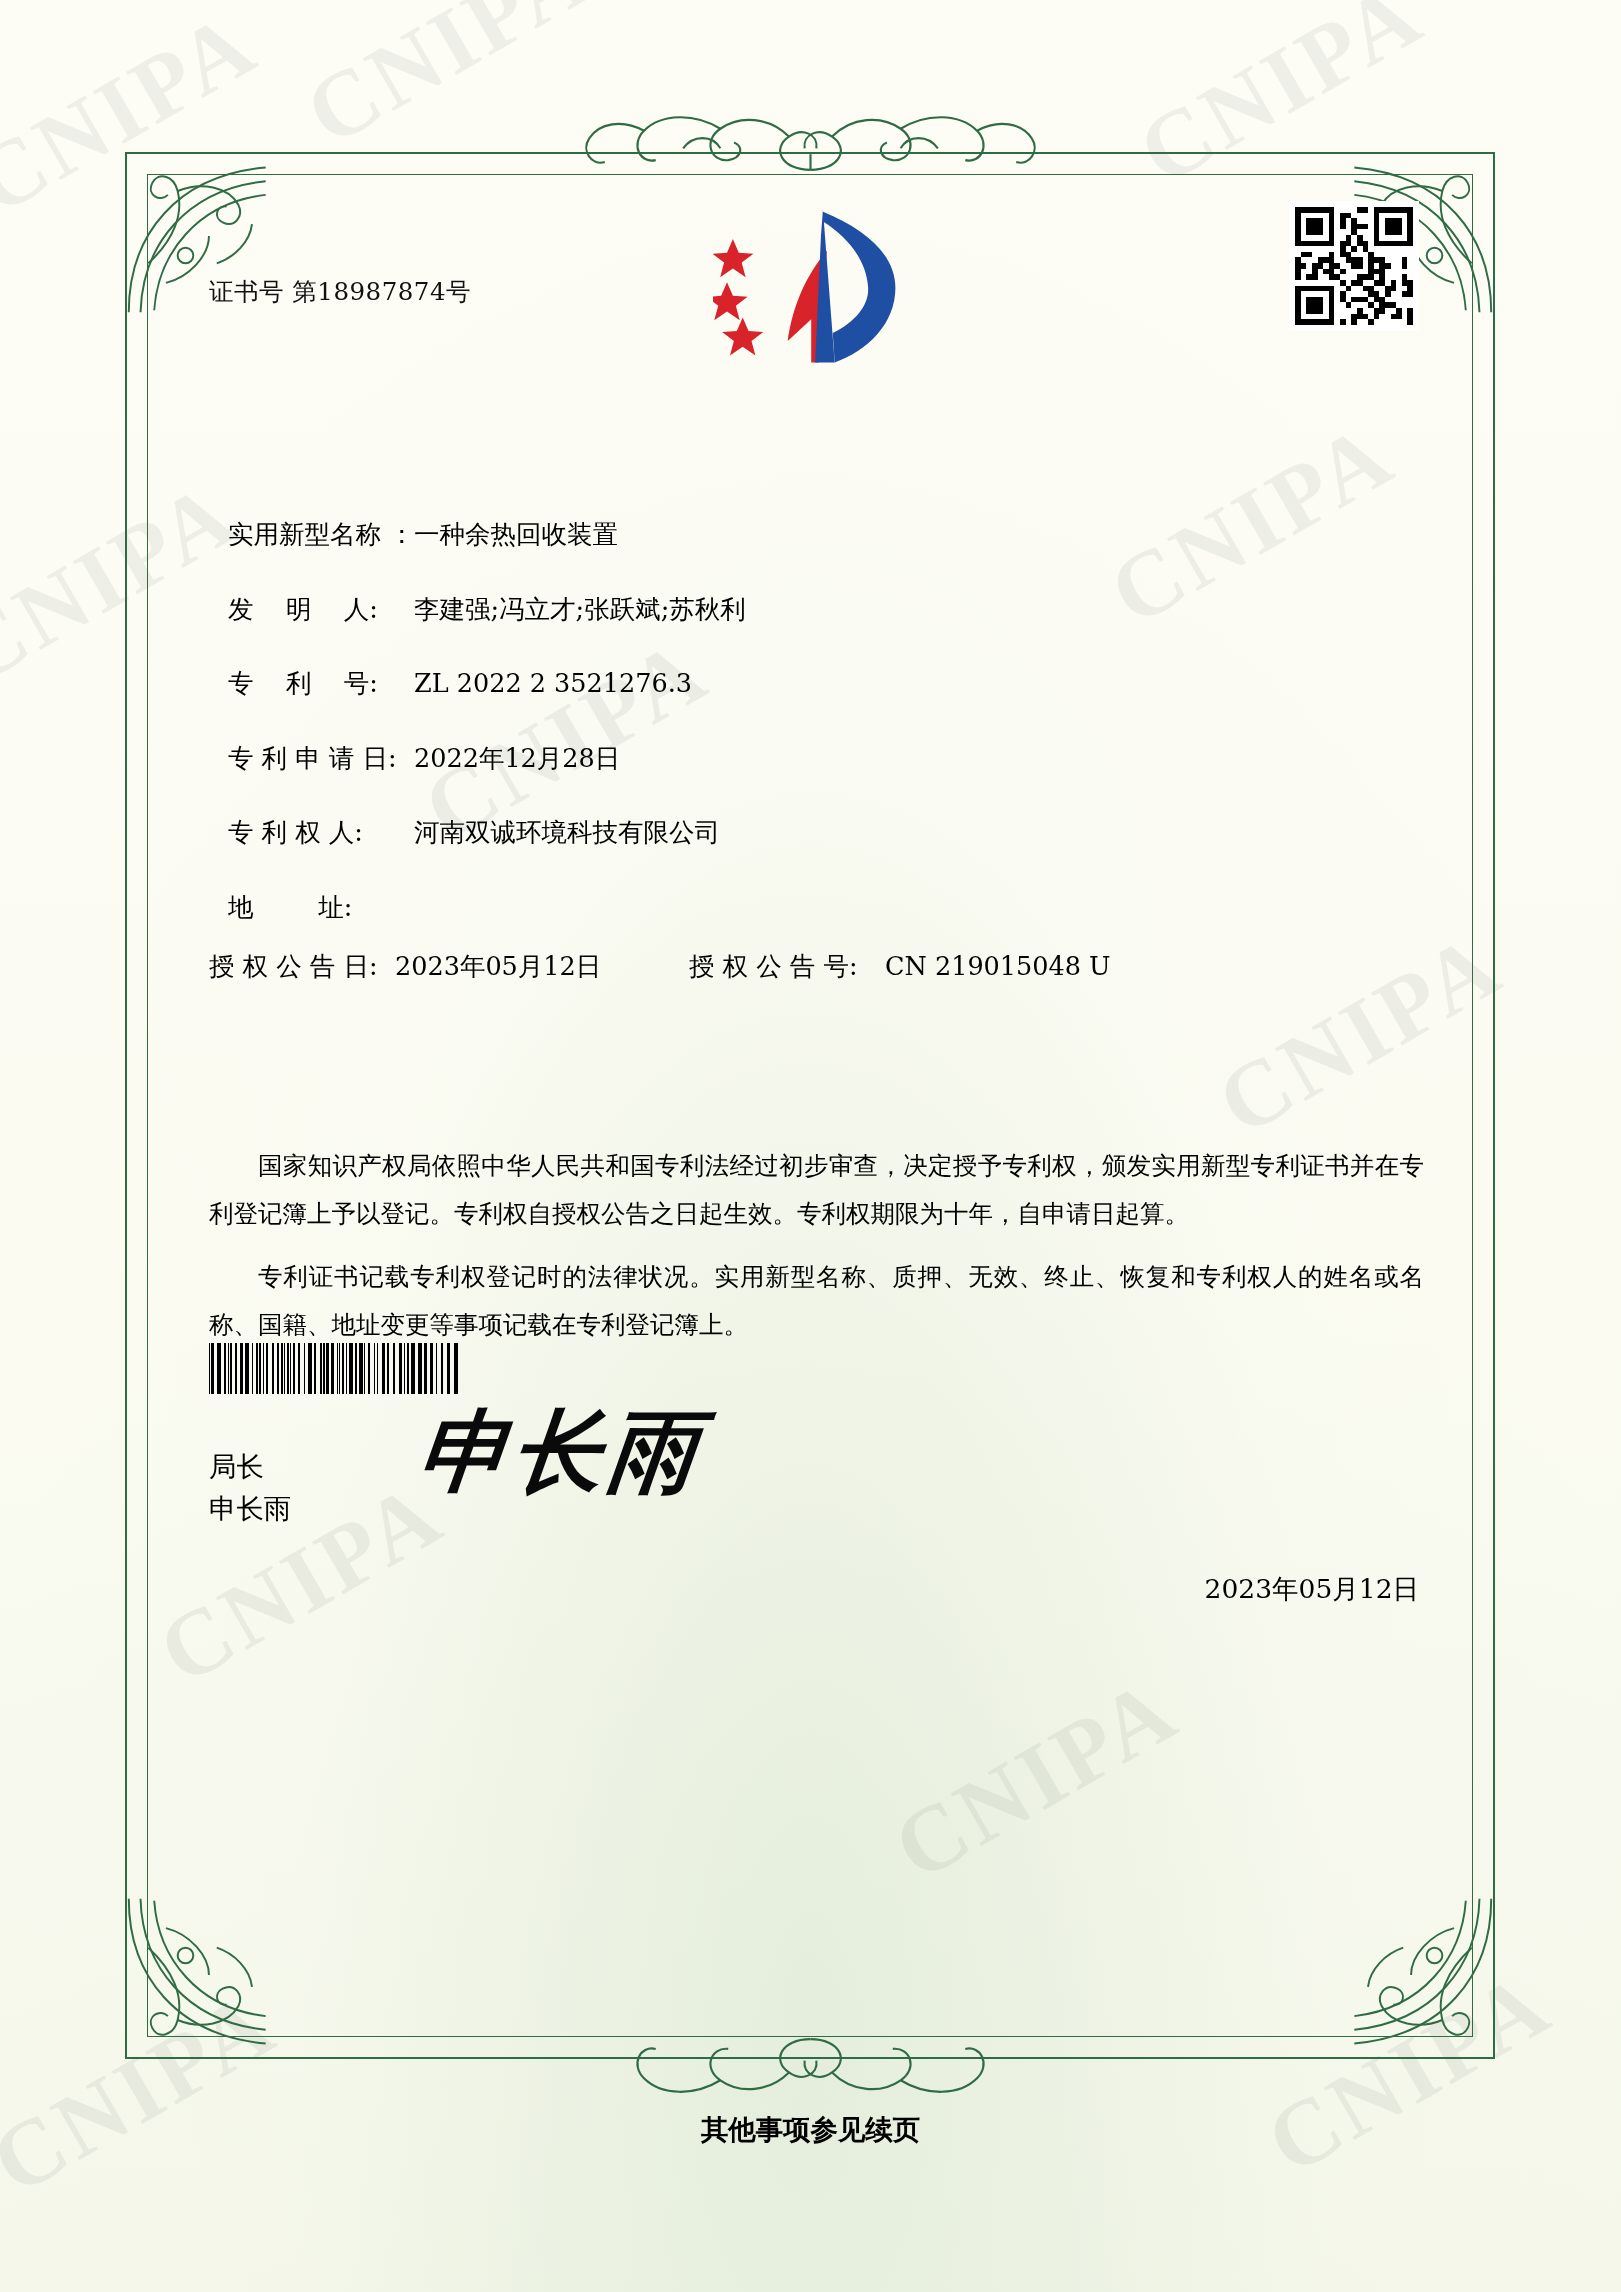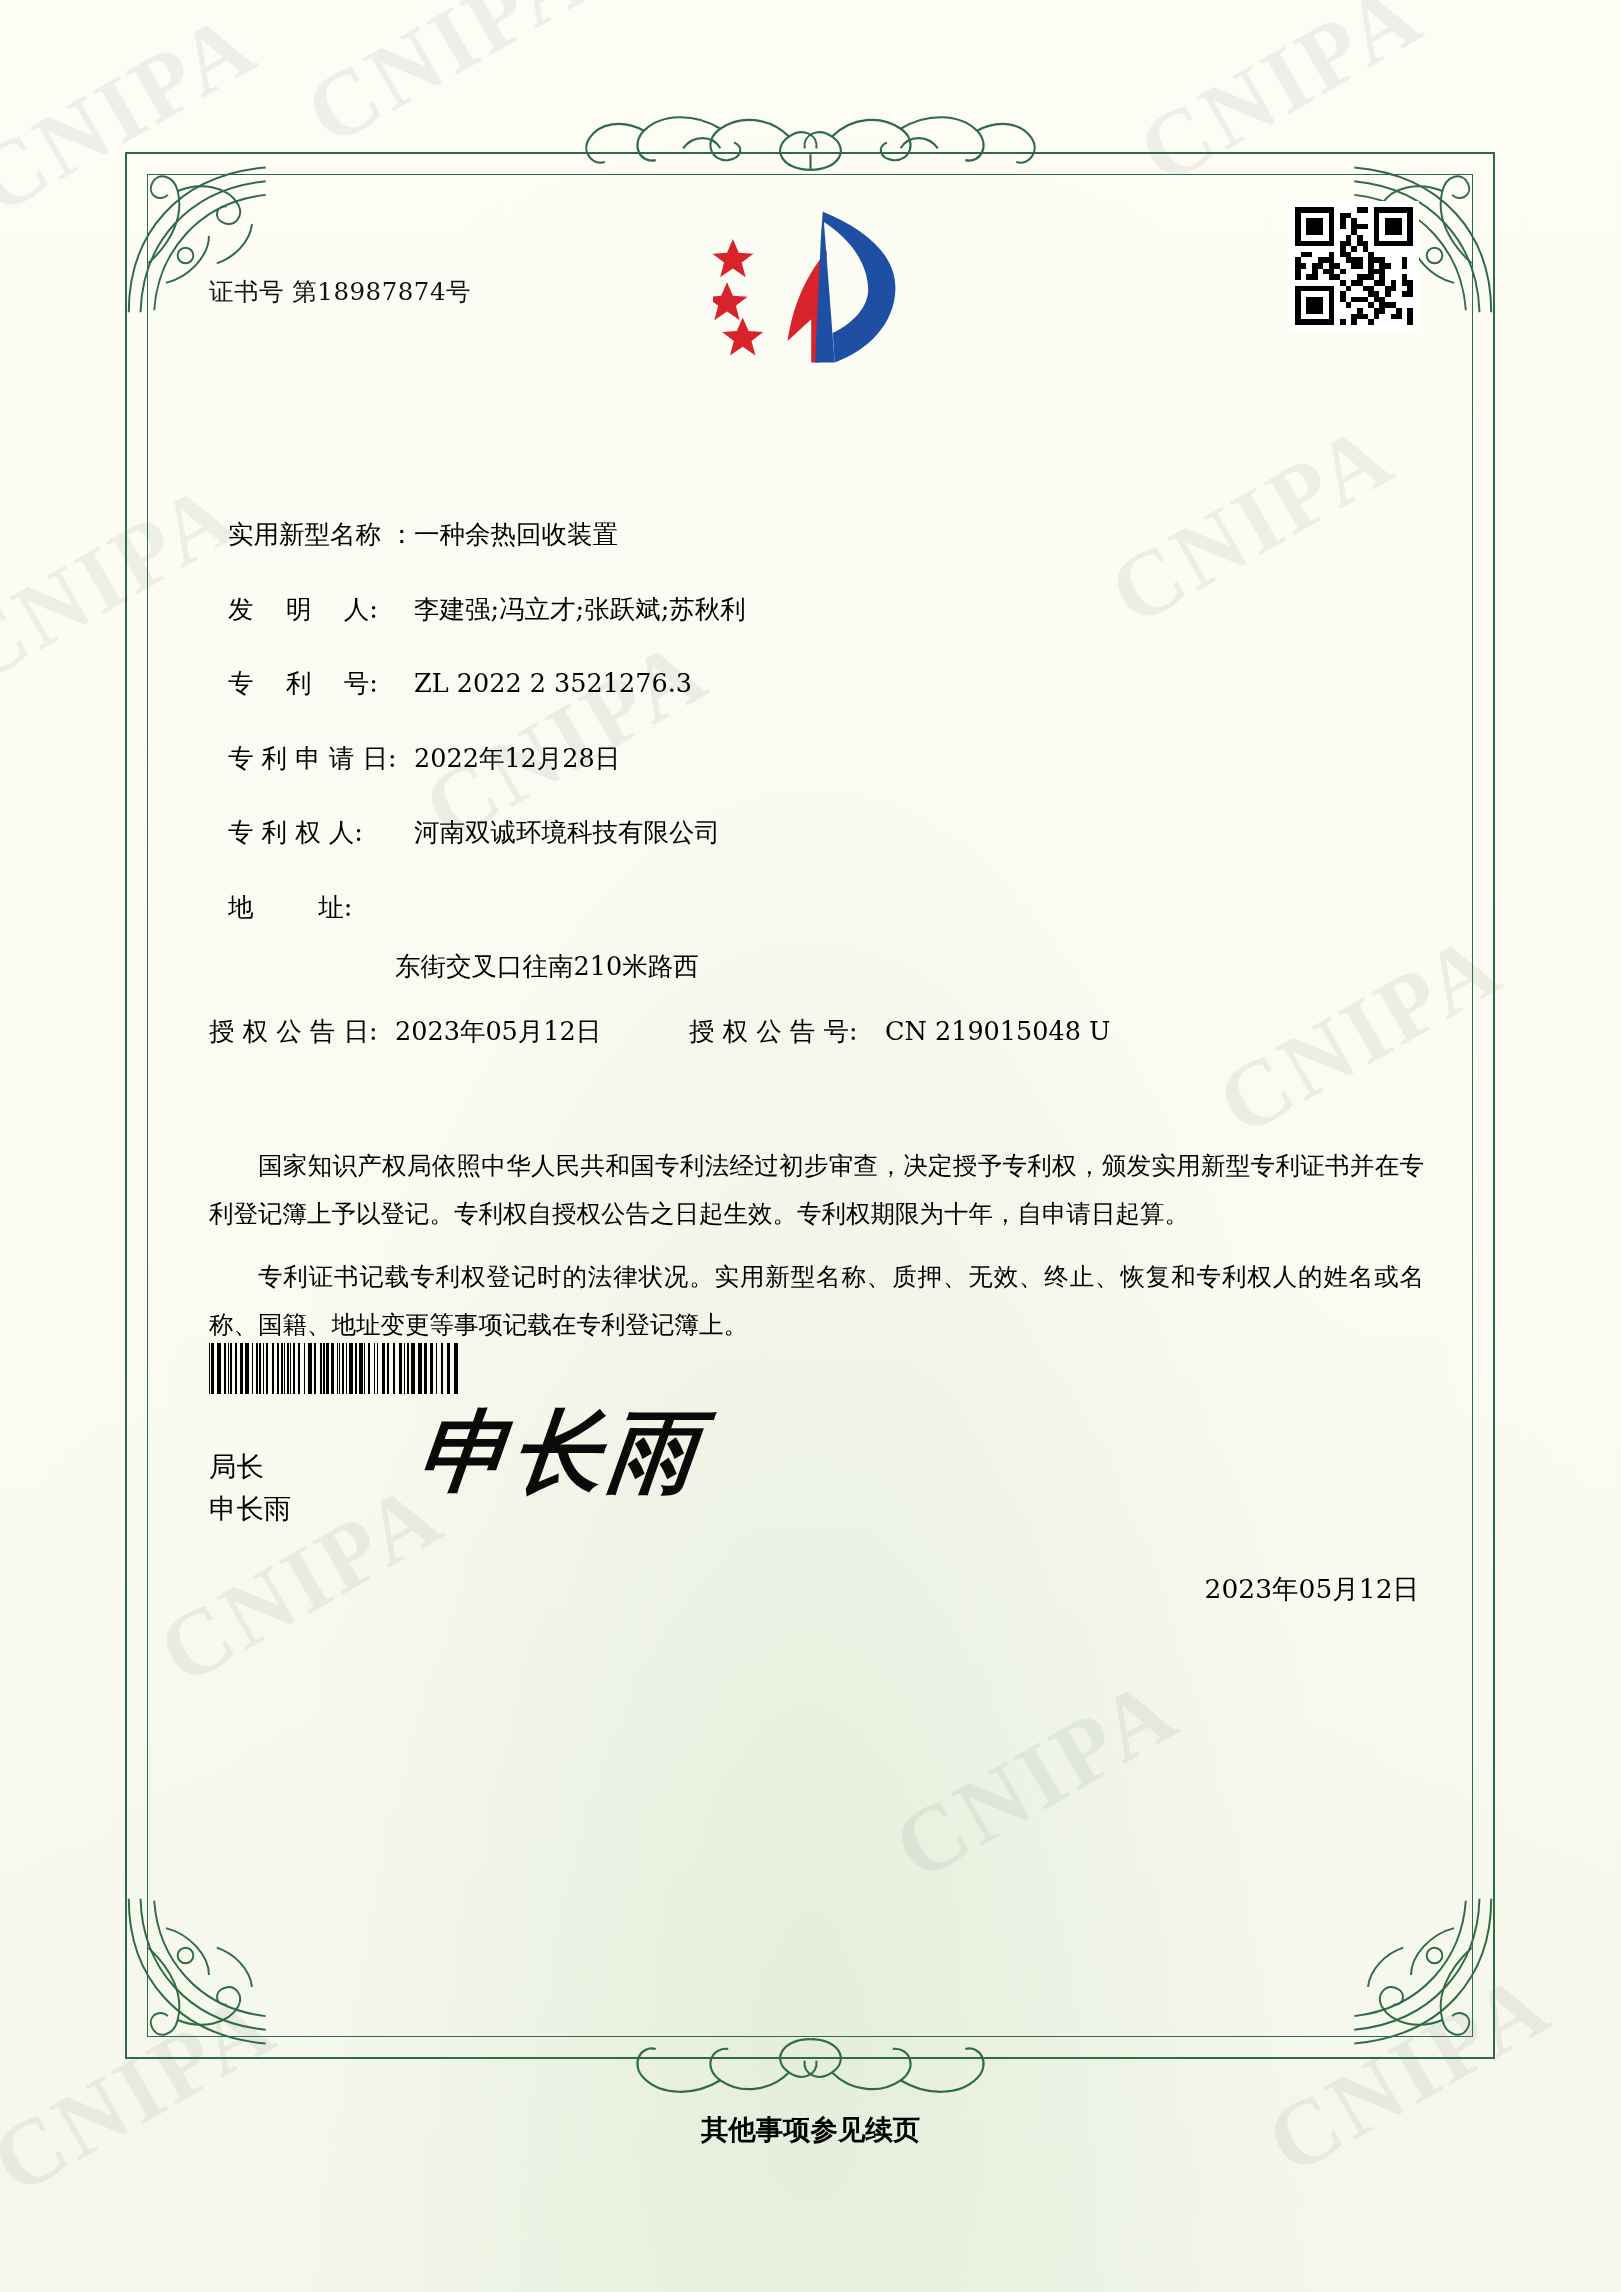--- a/index.html
+++ b/index.html
@@ -833,21 +833,20 @@
       <div class="field-value">2022年12月28日</div>
     </div>
     <div class="field-row">
       <div class="field-label">专 利 权 人:</div>
       <div class="field-value">河南双诚环境科技有限公司</div>
     </div>
 
     <div class="field-row addr">
       <div class="field-label">地        址:</div>
     </div>
-    <div class="addr-second">东街交叉口往南210米路西</div>
 
     <div class="pub-row">
       <div class="pub-left-label">授 权 公 告 日:</div>
       <div class="pub-left-value">2023年05月12日</div>
       <div class="pub-right-label">授 权 公 告 号:</div>
       <div class="pub-right-value">CN 219015048 U</div>
     </div>
   </div>
 
   <div class="paragraphs">

